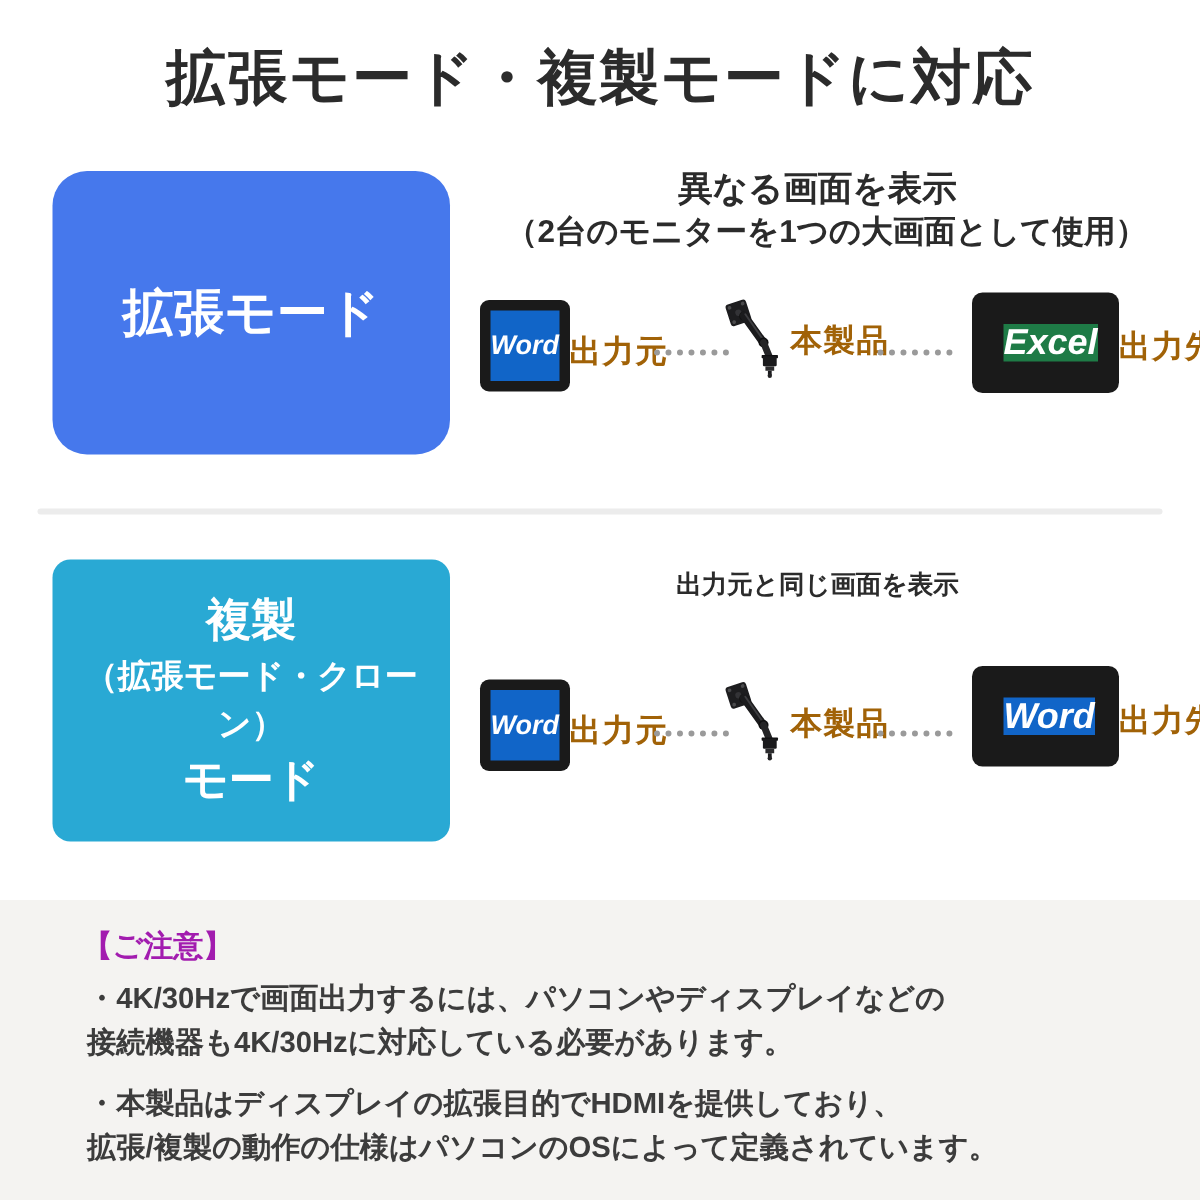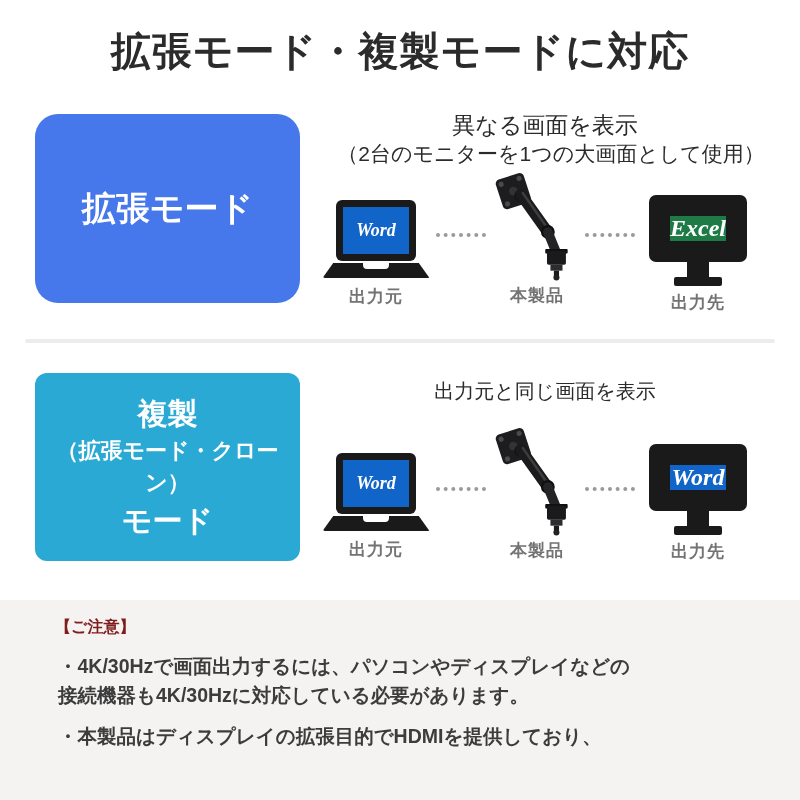--- a/index.html
+++ b/index.html
@@ -21,31 +21,31 @@
     position:absolute; left:35px; width:265px; border-radius:12px;
     display:flex; flex-direction:column; align-items:center; justify-content:center;
     color:#ffffff; font-weight:800; text-align:center;
   }
   .mode-box.extend { top:114px; height:189px; font-size:34px; }
   .mode-box.duplicate { top:373px; height:188px; }
   .mode-box.duplicate .l1, .mode-box.duplicate .l3 { font-size:30px; line-height:1.45; }
   .mode-box.duplicate .l2 { font-size:22px; line-height:1.45; }
 
   
-  .sec-heading { position:absolute; left:300px; width:490px; text-align:center; font-weight:400; color:#2b2b2b; }
+  .sec-heading { position:absolute; left:300px; width:490px; text-align:center; font-weight:700; color:#2b2b2b; }
   .h1-ext { top:110px; font-size:23px; }
   .h2-ext { top:140px; font-size:21px;padding-left:12px; }
-  .h1-dup { top:378px; font-size:20px;text-align:center; }
+  .h1-dup { top:378px; font-size:17px;text-align:center; }
 
   
   .divider { position:absolute; top:339px; left:25px; width:750px; height:4px; background:#ececec; border-radius:2px; }
 
   
-  .device { position:absolute; display:flex; flex-direction:column; align-items:center;font-family:Liberation Serif, serif; }
-  .caption { margin-top:7px; font-size:17px; font-weight:800; color:#737373; letter-spacing:1px; white-space:nowrap; }
+  .device { position:absolute; display:flex; flex-direction:row; align-items:center; }
+  .caption { margin-top:7px; font-size:21px; font-weight:800; color:#a16207; letter-spacing:1px; white-space:nowrap; }
 
   .laptop-screen {
     width:80px; height:61px; background:#1a1a1a; border-radius:6px;
     padding:7px; display:flex;
   }
   .laptop-display {
     flex:1; display:flex; align-items:center; justify-content:center;
     color:#fff; font-size:18px; font-weight:800; font-style:italic;
   }
   .laptop-base {
@@ -68,21 +68,21 @@
   }
   .monitor-neck { width:22px; height:15px; background:#1a1a1a; }
   .monitor-base { width:48px; height:9px; background:#1a1a1a; border-radius:2px; }
 
   .connector { position:absolute; width:50px; height:0; border-top:4px dotted #9a9a9a; }
 
   
   .notes {
     position:absolute; top:600px; left:0; width:800px; height:200px;
   }
-  .notes-title { position:absolute; top:17px; left:55px; font-size:16px; font-weight:800; color:#7f1d1d; }
+  .notes-title { position:absolute; top:17px; left:55px; font-size:20px; font-weight:800; color:#a21caf; }
   .notes-list { position:absolute; top:52px; left:58px; width:700px; }
   .note-item { margin-bottom:11px; font-size:19.5px; font-weight:600; color:#3c3c3c; line-height:1.5; }
   .note-line2 { }
 
   .arm-wrap svg { display:block; }
 </style>
 </head>
 <body>
 
 <div class="stage">
@@ -204,17 +204,18 @@
 
   <div class="notes" style="background-color: rgb(244, 243, 241);">
     <div class="notes-title">【ご注意】</div>
     <div class="notes-list">
       <div class="note-item">
         <div>・4K/30Hzで画面出力するには、パソコンやディスプレイなどの</div>
         <div class="note-line2">接続機器も4K/30Hzに対応している必要があります。</div>
       </div>
       <div class="note-item">
         <div>・本製品はディスプレイの拡張目的でHDMIを提供しており、</div>
+        <div class="note-line2">拡張/複製の動作の仕様はパソコンのOSによって定義されています。</div>
       </div>
     </div>
   </div>
 
 </div>
 
 </body></html>

